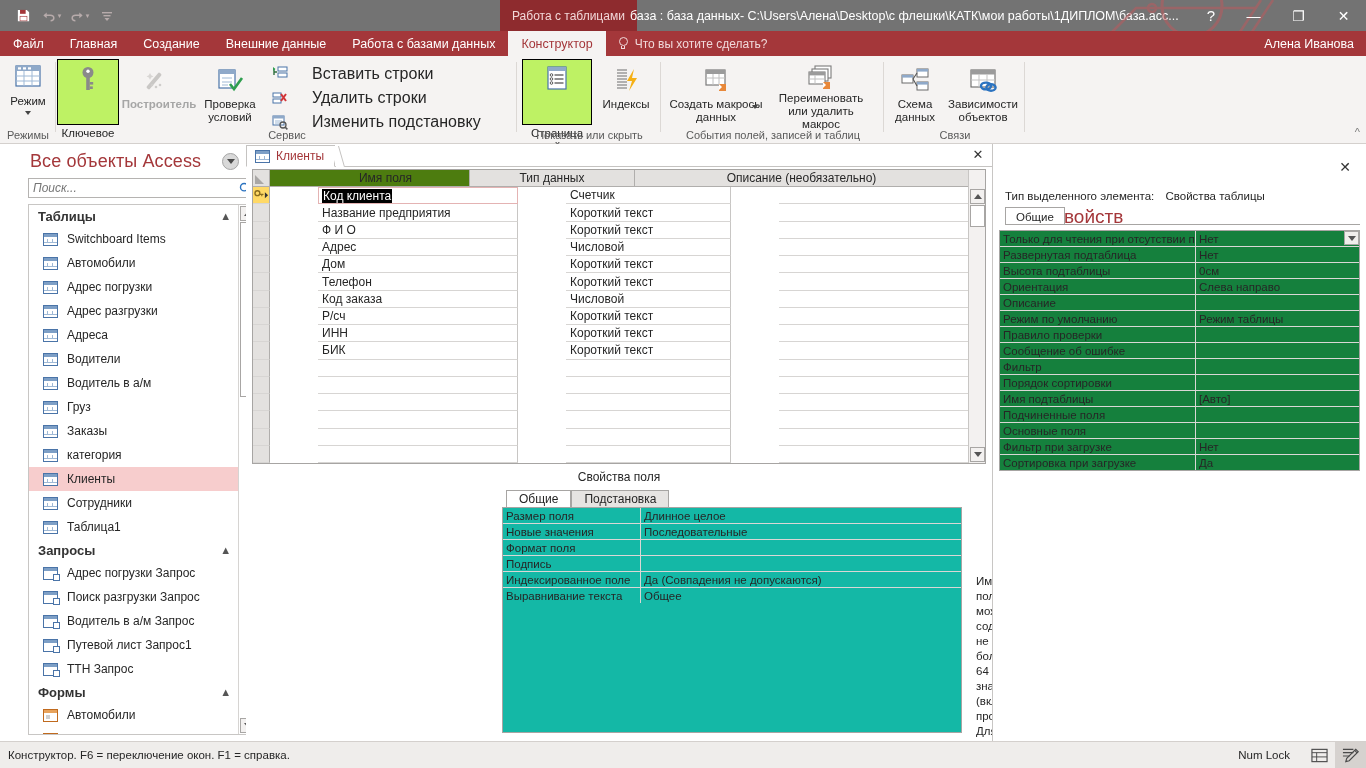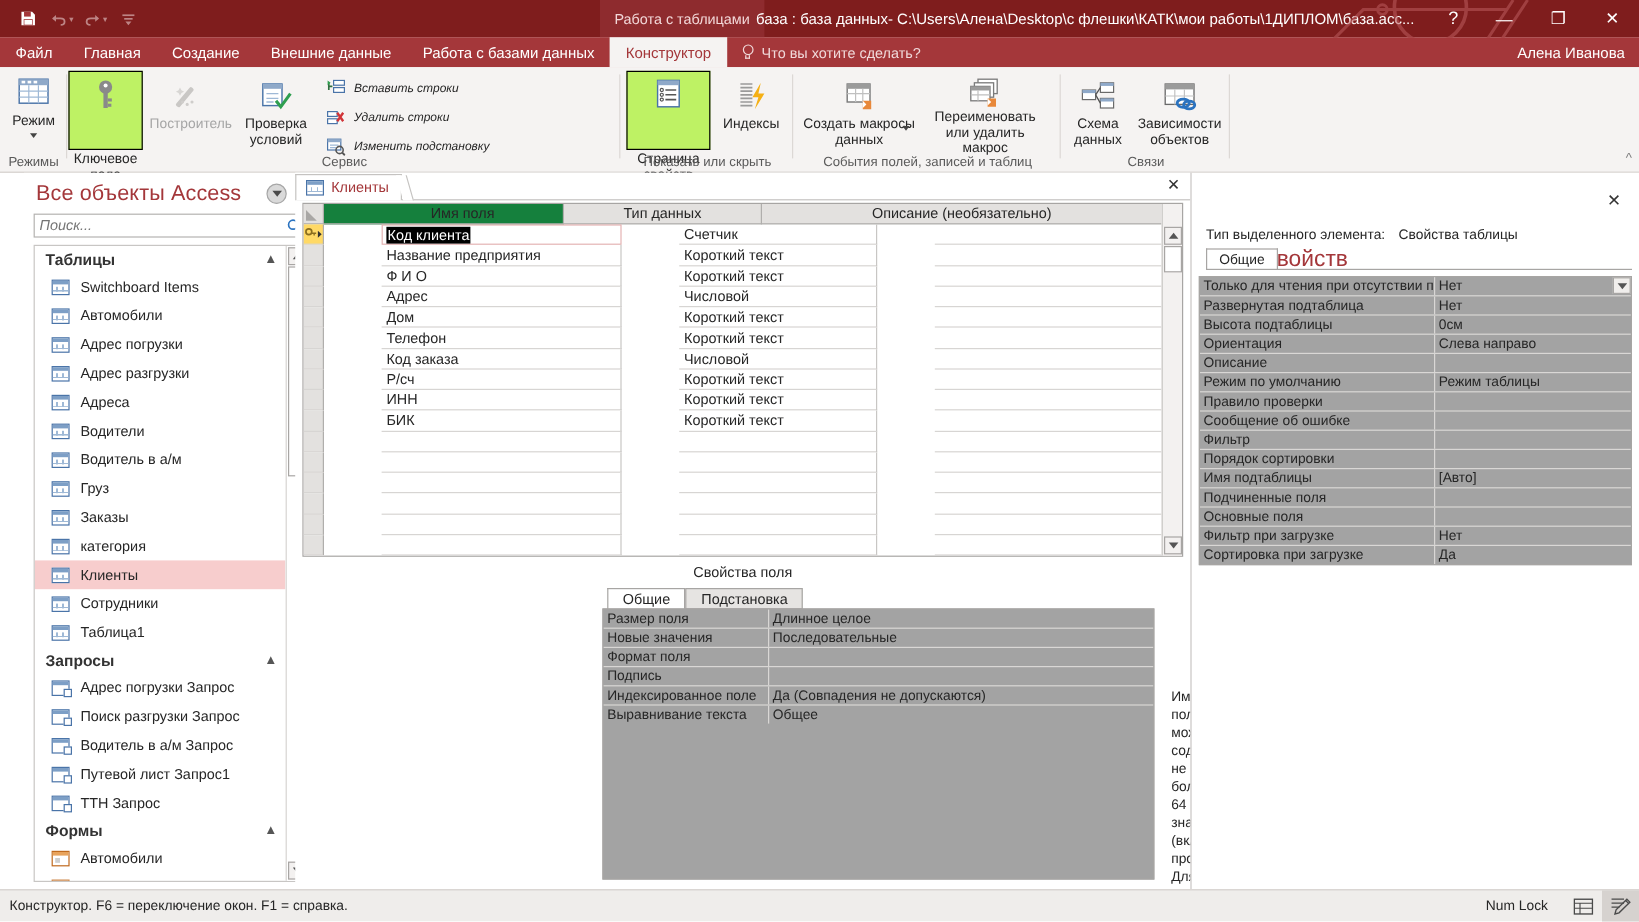--- a/index.html
+++ b/index.html
@@ -7,21 +7,21 @@
     width:1366px;height:768px;overflow:hidden;
     font-family:"Liberation Sans","DejaVu Sans",sans-serif;
     font-size:12px;color:#262626;background:#fff;
     -webkit-font-smoothing:antialiased;
   }
   .app{position:relative;width:1366px;height:768px;}
 
   
   .titlebar{
     position:absolute;left:0;top:0;width:1366px;height:31px;
-    background:#7f1d1d;color:#fff;
+    background:#737373;color:#fff;
   }
   .qat{position:absolute;left:10px;top:0;height:31px;display:flex;align-items:center;gap:2px;}
   .qat .qbtn{width:26px;height:26px;display:flex;align-items:center;justify-content:center;color:#fff;}
   .qat .qbtn.dim{opacity:.55;}
   .ctx-tab-group{
     position:absolute;left:500px;top:0;height:31px;min-width:130px;
     background:#8e2b2e;color:#f2d7d8;display:flex;align-items:center;justify-content:center;
     font-size:12px;padding:0 12px;box-sizing:border-box;
   }
   .wintitle{
@@ -54,22 +54,22 @@
   .rgroup{position:absolute;top:0;height:87px;}
   .rgroup .gsep{position:absolute;right:0;top:6px;width:1px;height:70px;background:#dcd8d5;}
   .glabel{position:absolute;bottom:2px;left:0;width:100%;text-align:center;font-size:11px;color:#5a5a5a;}
   .bigbtn{
     display:flex;flex-direction:column;align-items:center;justify-content:flex-start;
     padding-top:5px;font-size:11.5px;color:#262626;text-align:center;line-height:13px;width:100%;
     box-sizing:border-box;
   }
   .bigbtn .ic{height:34px;display:flex;align-items:center;justify-content:center;}
   .bigbtn.sel{background:#bef264;border:1px solid #000000;box-sizing:border-box;gap:34px;}
-  .bigbtn.disabled{color:#a6a6a6;}
-  .smallbtn{display:flex;align-items:center;gap:6px;height:24px;font-size:10px;color:#262626;padding-left:2px;font-style:italic;}
+  .bigbtn.disabled{color:#a6a6a6;font-weight:bold;}
+  .smallbtn{display:flex;align-items:center;gap:23px;height:24px;font-size:16px;color:#262626;padding-left:2px;}
   .smallbtn .sic{width:18px;height:18px;display:flex;align-items:center;justify-content:center;}
   .caret{display:inline-block;width:0;height:0;border-left:3.5px solid transparent;border-right:3.5px solid transparent;border-top:4px solid #444;}
   .collapse-ribbon{position:absolute;right:6px;top:70px;color:#7a7a7a;font-size:11px;}
 
   
   .navpane{
     position:absolute;left:0;top:144px;width:246px;height:597px;
     background:#fff;border-right:1px solid #c8c6c4;box-sizing:border-box;margin-left:20px;
   }
   .navhead{height:34px;display:flex;align-items:center;padding:0 6px 0 10px;gap:6px;}
@@ -114,21 +114,21 @@
      background:#fff;border:1px solid #c5c3c1;border-bottom:1px solid #fff;box-sizing:border-box;position:relative;top:1px;}
   .doctab .tabskew{position:absolute;right:-8px;top:0;width:9px;height:21px;background:#fff;border-right:1px solid #c5c3c1;transform:skewX(16deg);box-sizing:border-box;}
   .docclose{position:absolute;right:6px;top:2px;width:16px;height:16px;display:flex;align-items:center;justify-content:center;color:#333;font-size:13px;}
 
   .designgrid{position:absolute;left:6px;right:6px;top:25px;height:295px;border:1px solid #a7a5a3;box-sizing:border-box;background:#fff;display:flex;}
   .dg-main{flex:1;display:flex;flex-direction:column;overflow:hidden;}
   .dg-headrow{display:flex;height:19px;font-size:12px;}
   .dg-corner{width:17px;background:#e3e1df;border-right:1px solid #b0aeac;border-bottom:1px solid #b0aeac;position:relative;box-sizing:border-box;}
   .dg-corner:after{content:"";position:absolute;left:2px;bottom:2px;width:0;height:0;border-left:9px solid #a9a7a5;border-top:9px solid transparent;}
   .dg-h{display:flex;align-items:center;justify-content:center;border-right:1px solid #b0aeac;border-bottom:1px solid #b0aeac;background:#e3e1df;box-sizing:border-box;}
-  .dg-h.name{width:200px;background:#15803d;padding-left:32px;}
+  .dg-h.name{width:200px;background:#4d7c0f;padding-left:32px;}
   .dg-h.type{width:165px;}
   .dg-h.descr{flex:1;border-right:none;}
   .dg-row{display:flex;height:19px;font-size:12px;gap:48px;}
   .dg-sel{width:17px;background:#e3e1df;border-right:1px solid #b0aeac;border-bottom:1px solid #d7d5d3;display:flex;align-items:center;justify-content:center;box-sizing:border-box;position:relative;}
   .dg-row.key .dg-sel{background:#ffd966;}
   .dg-c{border-right:1px solid #c8c6c4;border-bottom:1px solid #d7d5d3;box-sizing:border-box;padding:0 4px;display:flex;align-items:center;}
   .dg-c.name{width:200px;}
   .dg-c.type{width:165px;}
   .dg-c.descr{flex:1;border-right:none;}
   .dg-row.active .dg-c.name{border:1px solid #e4b3b3;padding:0 3px;}
@@ -136,36 +136,36 @@
   .dg-scroll{width:17px;background:#f3f1f0;border-left:1px solid #c8c6c4;position:relative;box-sizing:border-box;}
   .dg-scroll .arrow{position:absolute;left:1px;width:15px;height:15px;border:1px solid #a8a6a4;background:#f3f1f0;display:flex;align-items:center;justify-content:center;box-sizing:border-box;}
   .dg-scroll .arrow.up{top:19px;}
   .dg-scroll .arrow.down{bottom:1px;}
   .dg-scroll .thumb{position:absolute;left:1px;top:35px;width:15px;height:22px;border:1px solid #a8a6a4;background:#fff;box-sizing:border-box;}
 
   .fpcaption{position:absolute;left:0;right:0;top:326px;text-align:center;font-size:12px;color:#262626;}
   .fptabs{position:absolute;left:260px;top:346px;display:flex;align-items:flex-end;height:18px;font-size:12px;}
   .fptab{height:18px;padding:0 12px;display:flex;align-items:center;border:1px solid #a7a5a3;box-sizing:border-box;background:#e6e4e2;color:#262626;}
   .fptab.active{background:#fff;border-bottom-color:#fff;}
-  .fpbox{position:absolute;left:256px;top:363px;width:460px;bottom:8px;border:1px solid #a7a5a3;background:#a3a3a3;box-sizing:border-box;}
+  .fpbox{position:absolute;left:256px;top:363px;width:460px;bottom:8px;border:1px solid #a7a5a3;background:#14b8a6;box-sizing:border-box;}
   .fprow{display:flex;height:15px;font-size:11.5px;border-bottom:1px solid #d9d7d5;}
   .fprow .k{width:138px;border-right:1px solid #d9d7d5;padding-left:3px;display:flex;align-items:center;box-sizing:border-box;}
   .fprow .v{flex:1;padding-left:3px;display:flex;align-items:center;}
   .fphelp{position:absolute;left:730px;right:14px;top:430px;text-align:center;font-size:11.5px;line-height:15px;color:#262626;}
 
   
   .propsheet{position:absolute;right:0;top:144px;width:374px;bottom:27px;background:#fff;border-left:1px solid #c8c6c4;box-sizing:border-box;}
   .ps-title{position:absolute;left:12px;top:14px;font-size:19px;color:#a4373a;margin-top:48px;}
   .ps-close{position:absolute;right:12px;top:14px;width:18px;height:18px;display:flex;align-items:center;justify-content:center;color:#333;font-size:14px;}
   .ps-sub{position:absolute;left:12px;top:46px;font-size:11.5px;color:#262626;}
   .ps-sub .b{margin-left:8px;}
   .ps-tabs{position:absolute;left:12px;top:63px;display:flex;height:18px;font-size:11.5px;}
   .ps-tab{padding:0 10px;display:flex;align-items:center;border:1px solid #a7a5a3;border-bottom:none;background:#fff;box-sizing:border-box;}
   .ps-tabline{position:absolute;left:12px;right:6px;top:80px;height:1px;background:#a7a5a3;}
-  .ps-grid{position:absolute;left:6px;right:6px;top:86px;border:1px solid #a7a5a3;background:#a3a3a3;box-sizing:border-box;}
+  .ps-grid{position:absolute;left:6px;right:6px;top:86px;border:1px solid #a7a5a3;background:#15803d;box-sizing:border-box;}
   .ps-row{display:flex;height:15px;font-size:11.5px;border-bottom:1px solid #d9d7d5;position:relative;}
   .ps-row .k{width:196px;border-right:1px solid #d9d7d5;padding-left:3px;display:flex;align-items:center;overflow:hidden;white-space:nowrap;box-sizing:border-box;}
   .ps-row .v{flex:1;padding-left:3px;display:flex;align-items:center;white-space:nowrap;overflow:hidden;}
   .ps-row .dd{position:absolute;right:0;top:0;width:15px;height:14px;border:1px solid #a8a6a4;background:#f0eeec;display:flex;align-items:center;justify-content:center;box-sizing:border-box;}
 
   
   .statusbar{position:absolute;left:0;bottom:0;width:1366px;height:27px;background:#efedeb;border-top:1px solid #d4d0cd;box-sizing:border-box;display:flex;align-items:center;font-size:11.5px;color:#262626;}
   .statusbar .stext{padding-left:8px;}
   .statusbar .right{margin-left:auto;display:flex;align-items:center;height:27px;}
   .statusbar .numlock{padding:0 14px;}

